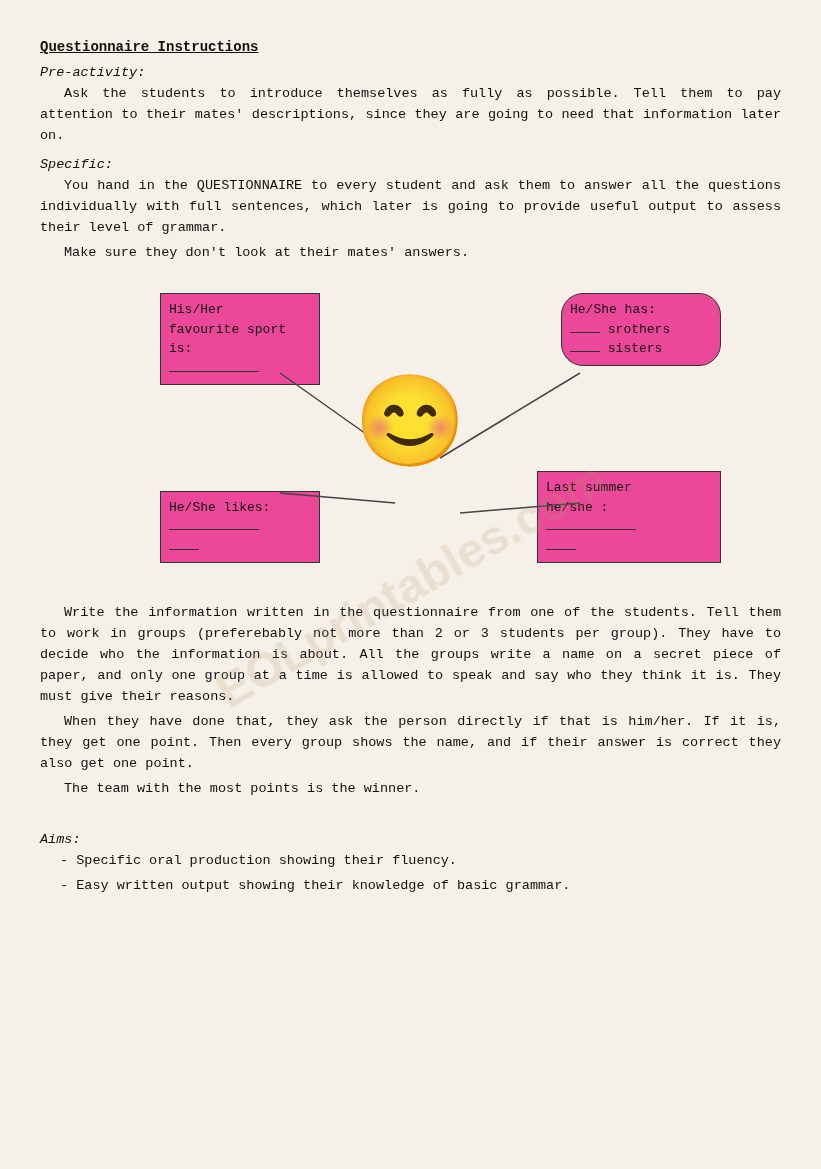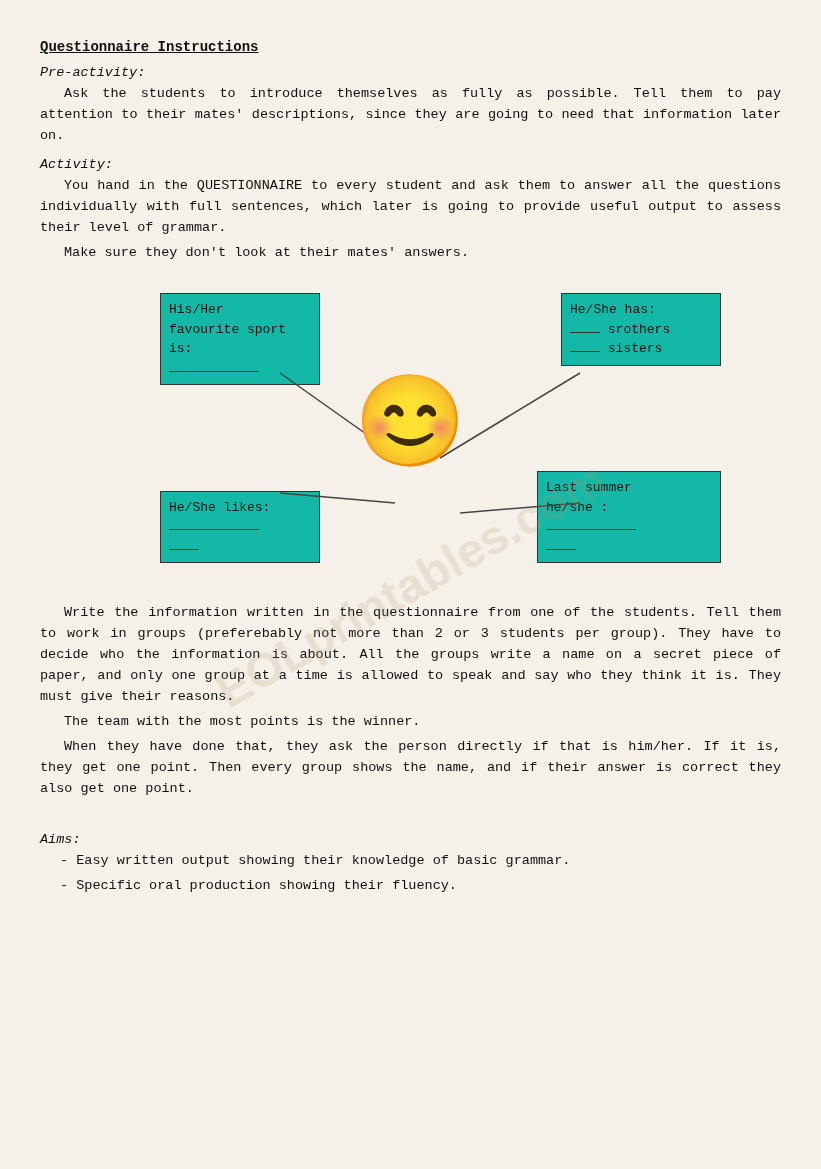--- a/index.html
+++ b/index.html
@@ -37,28 +37,28 @@
     }
     .diagram-area {
       position: relative;
       width: 100%;
       height: 320px;
       margin: 10px 0 10px 0;
     }
     .box {
       position: absolute;
       border: 1px solid #333;
-      background: #14b8a6;
+      background: #ec4899;
       padding: 6px 8px;
       font-family: 'Courier New', Courier, monospace;
       font-size: 13px;
       line-height: 1.5;
     }
     .box-tl { top: 20px; left: 120px; width: 160px; }
-    .box-tr { top: 20px; right: 60px; width: 160px; }
+    .box-tr { top: 20px; right: 60px; width: 160px; border-radius: 22px; }
     .box-bl { bottom: 30px; left: 120px; width: 160px; font-family: Liberation Mono, monospace; }
     .box-br { bottom: 30px; right: 60px; width: 184px; }
     .underline-blank {
       display: inline-block;
       border-bottom: 1px solid #333;
       width: 90px;
       margin-top: 4px;
     }
     .underline-blank-sm {
       display: inline-block;
@@ -116,21 +116,21 @@
 <div class="section">
   <div class="title">Questionnaire Instructions</div>
 </div>
 
 <div class="section">
   <div class="section-label">Pre-activity:</div>
   <div class="paragraph indent">Ask the students to introduce themselves as fully as possible. Tell them to pay attention to their mates' descriptions, since they are going to need that information later on.</div>
 </div>
 
 <div class="section">
-  <div class="section-label">Activity:</div>
+  <div class="section-label">Specific:</div>
   <div class="paragraph indent">You hand in the QUESTIONNAIRE to every student and ask them to answer all the questions individually with full sentences, which later is going to provide useful output to assess their level of grammar.</div>
   <div class="paragraph indent">Make sure they don't look at their mates' answers.</div>
 
   <div class="diagram-area">
 
     <svg class="diagram-svg">
 
       <line x1="240" y1="100" x2="360" y2="185" stroke="#444" stroke-width="1.5"></line>
 
       <line x1="540" y1="100" x2="400" y2="185" stroke="#444" stroke-width="1.5"></line>
@@ -163,23 +163,23 @@
 
     <div class="box box-br">
       <span>Last summer</span><br>
       <span>he/she :</span><br>
       <span class="underline-blank"></span><br>
       <span class="underline-blank-sm"></span>
     </div>
   </div>
 
   <div class="paragraph indent">Write the information written in the questionnaire from one of the students. Tell them to work in groups (preferebably not more than 2 or 3 students per group). They have to decide who the information is about. All the groups write a name on a secret piece of paper, and only one group at a time is allowed to speak and say who they think it is. They must give their reasons.</div>
+  <div class="paragraph indent">When they have done that, they ask the person directly if that is him/her. If it is, they get one point. Then every group shows the name, and if their answer is correct they also get one point.</div>
   <div class="paragraph indent">The team with the most points is the winner.</div>
-  <div class="paragraph indent">When they have done that, they ask the person directly if that is him/her. If it is, they get one point. Then every group shows the name, and if their answer is correct they also get one point.</div>
 </div>
 
 <div class="section" style="margin-top:32px;">
   <div class="section-label">Aims:</div>
   <ul class="aims-list">
+    <li>Specific oral production showing their fluency.</li>
     <li>Easy written output showing their knowledge of basic grammar.</li>
-    <li>Specific oral production showing their fluency.</li>
   </ul>
 </div>
 
 </body></html>

